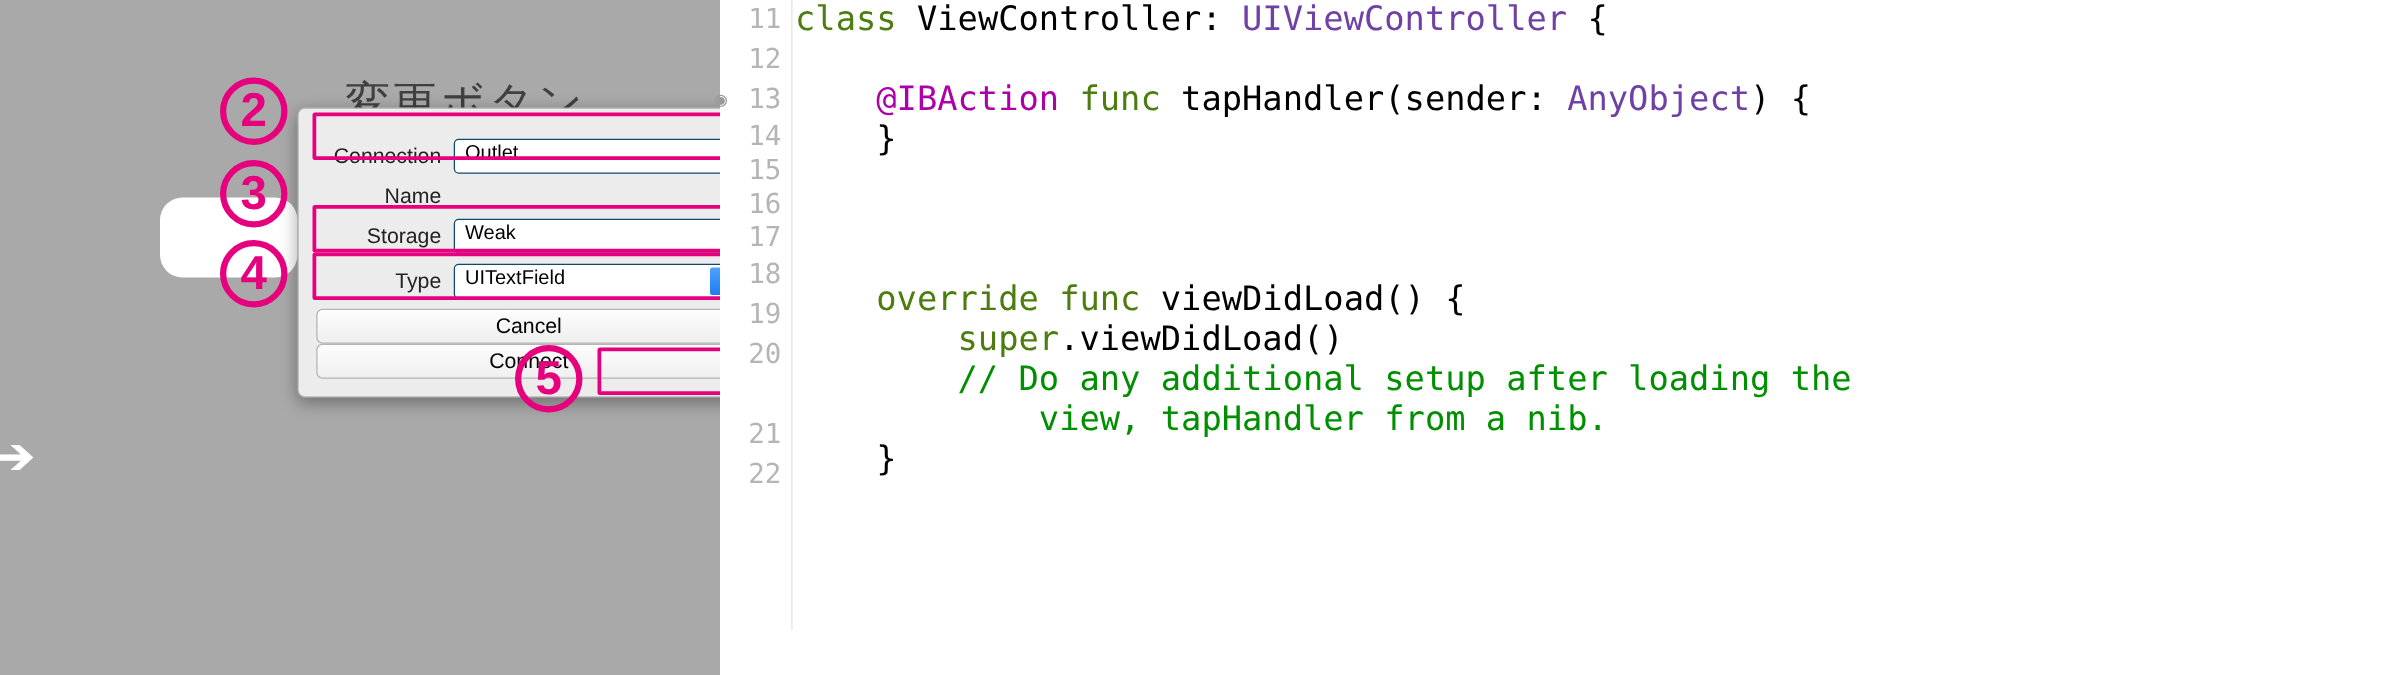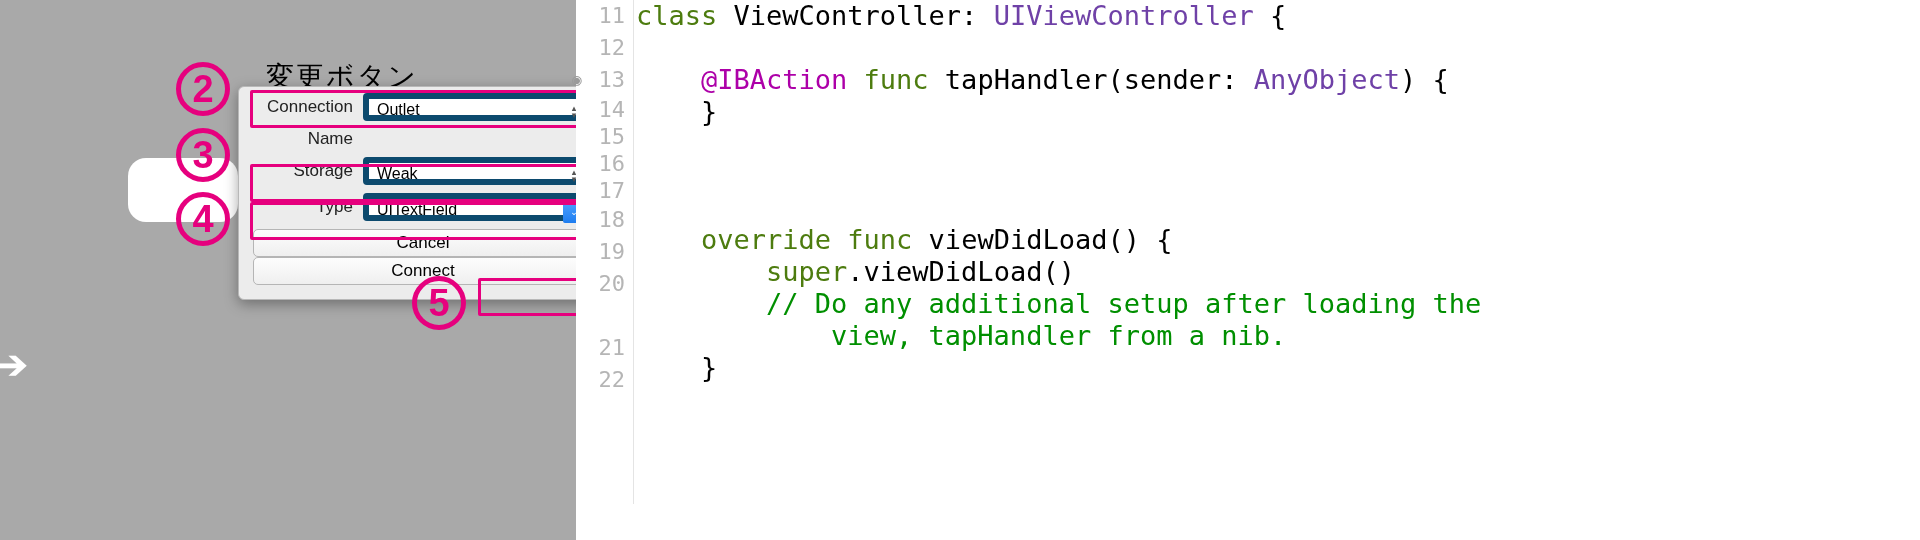--- a/index.html
+++ b/index.html
@@ -21,44 +21,44 @@
   .ib-arrow {
     position: absolute;
     left: -8px; top: 344px;
     color: #fff;
     font-size: 42px;
     line-height: 1;
     transform: scaleX(1.1);
   }
   .partial-label {
     position: absolute;
-    left: 266px; top: 58px;
-    font-size: 28px;
-    color: #000000;
+    left: 276px; top: 58px;
+    font-size: 36px;
+    color: #404040;
     font-weight: 400;
     letter-spacing: 2px;
     white-space: nowrap;
   }
   .white-chip {
     position: absolute;
     left: 128px; top: 158px;
     width: 110px; height: 64px;
     background: #fff;
     border-radius: 18px;
   }
   
   .popover {
     position: absolute;
     left: 238px; top: 86px;
     width: 370px;
     background: #ececec;
     border: 1px solid #b8b8b8;
     border-radius: 6px;
     box-shadow: 0 4px 14px rgba(0,0,0,.35);
-    padding: 6px 14px 14px 14px;
+    padding: 24px 14px 14px 14px;
     font-size: 17px;
   }
   .popover::after {
     content: "";
     position: absolute;
     right: -18px; top: 94px;
     width: 0; height: 0;
     border-top: 16px solid transparent;
     border-bottom: 16px solid transparent;
     border-left: 18px solid #ececec;
@@ -73,21 +73,21 @@
     width: 110px;
     text-align: right;
     padding-right: 10px;
     color: #222;
     font-size: 17px;
   }
   .row-control { flex: 1; }
   .mac-select, .mac-input {
     width: 100%;
     height: 28px;
-    border: 6px solid #0c4a6e;
+    border: 1px solid #0c4a6e;
     border-radius: 4px;
     background: #fff;
     font-size: 16px;
     padding: 2px 22px 2px 8px;
     position: relative;
   }
   .mac-select .caret {
     position: absolute;
     right: 4px; top: 2px;
     width: 18px; height: 22px;

